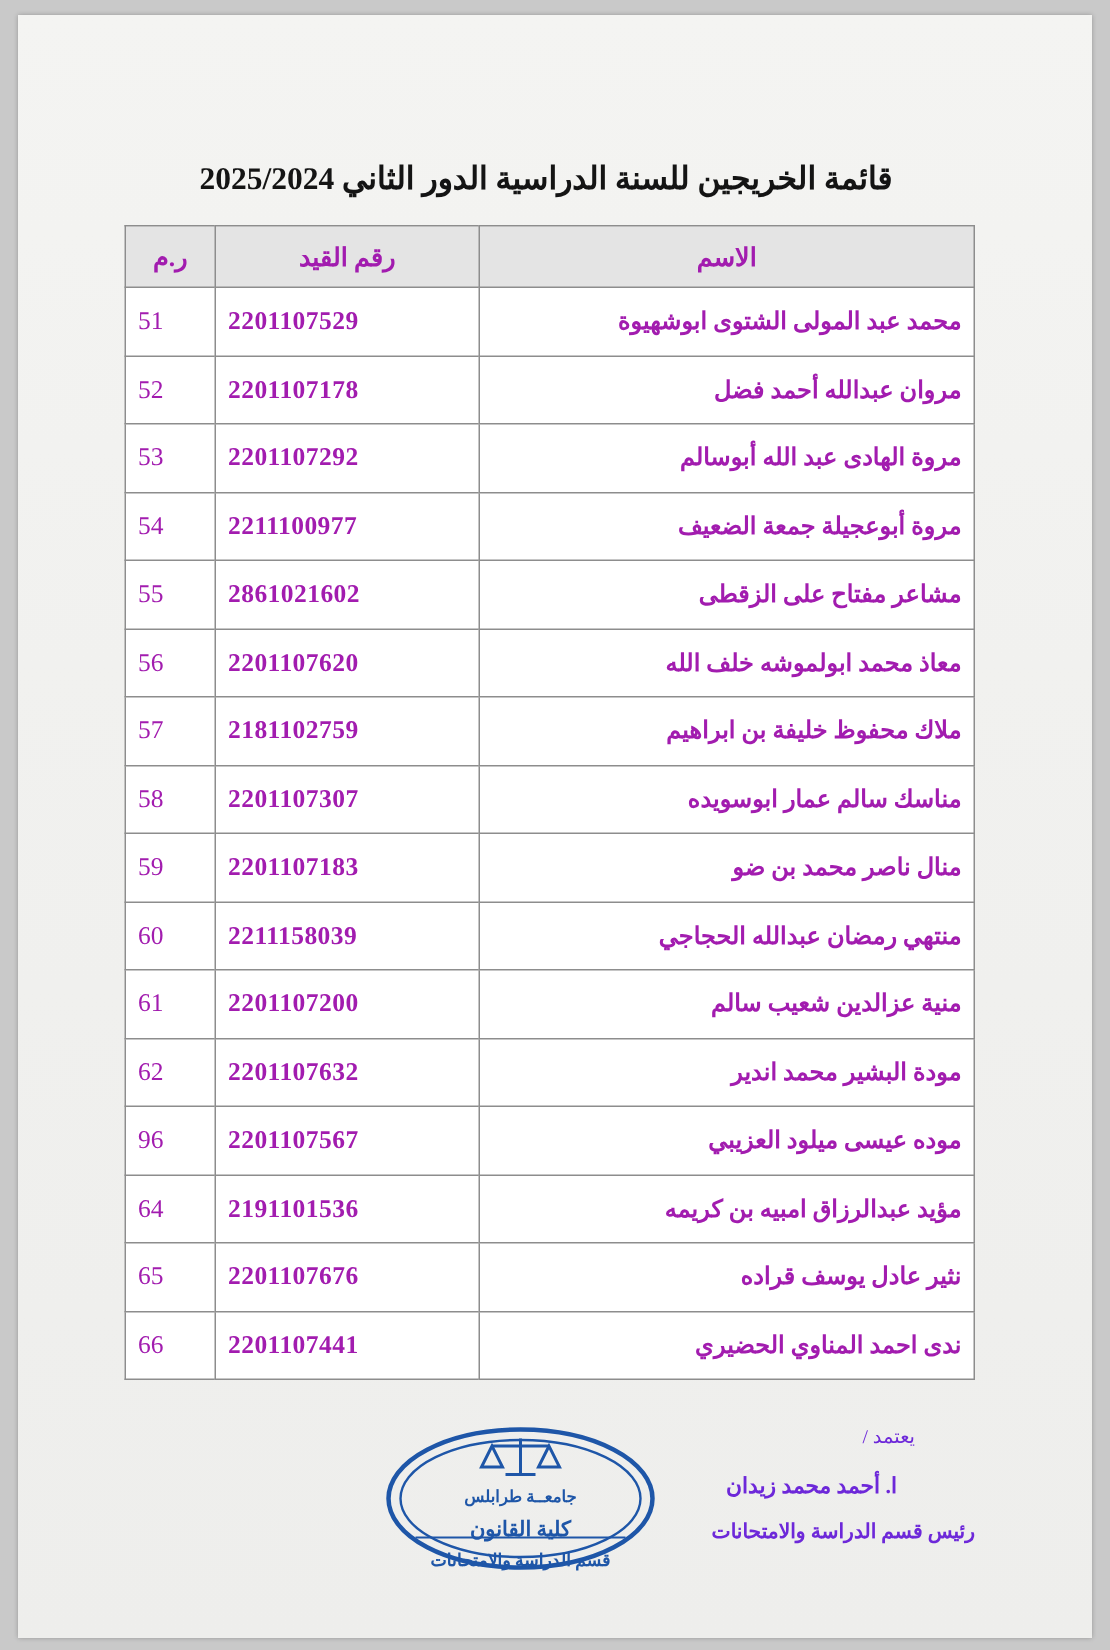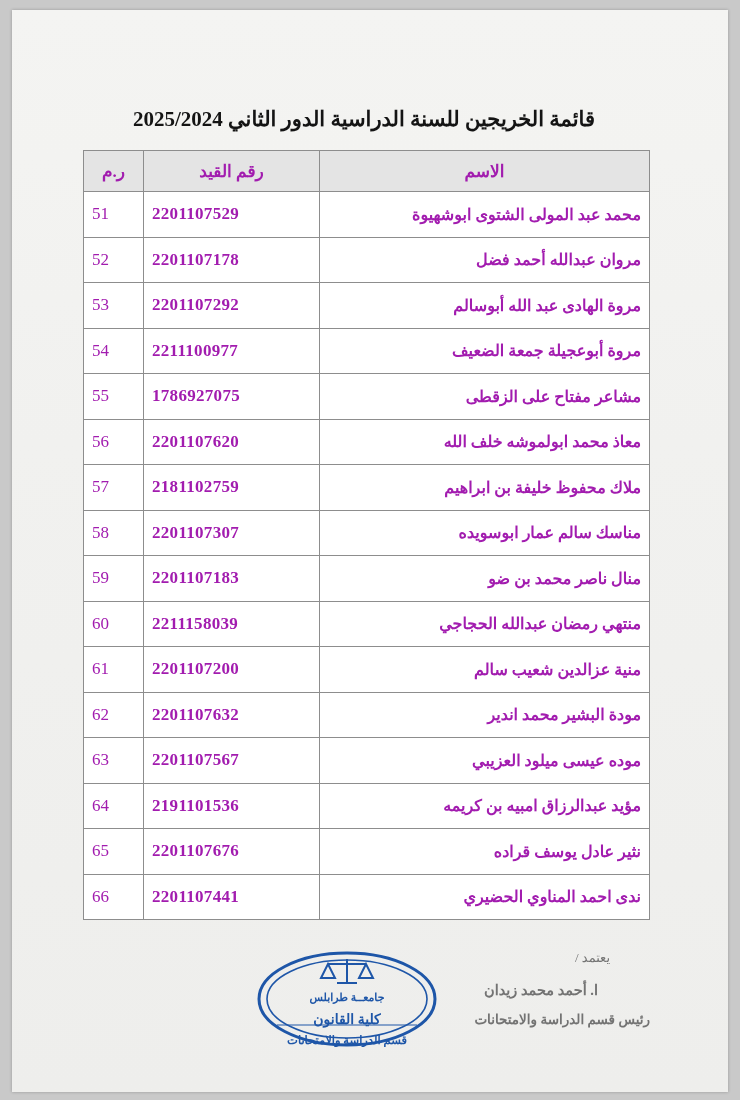--- a/index.html
+++ b/index.html
@@ -87,21 +87,21 @@
     font-weight: normal;
     direction: ltr;
   }
   .sig-block {
     position: absolute;
     right: 78px;
     top: 940px;
     width: 260px;
     text-align: right;
     direction: rtl;
-    color: #737373;
+    color: #6d28d9;
   }
   .sig-approve {
     font-size: 13px;
     margin-right: 40px;
     margin-bottom: 16px;
   }
   .sig-name {
     font-size: 14.5px;
     font-weight: bold;
     margin-right: 52px;
@@ -172,21 +172,21 @@
           <td class="reg">2201107292</td>
           <td class="num">53</td>
         </tr>
         <tr>
           <td class="name">مروة أبوعجيلة جمعة الضعيف</td>
           <td class="reg">2211100977</td>
           <td class="num">54</td>
         </tr>
         <tr>
           <td class="name">مشاعر مفتاح على الزقطى</td>
-          <td class="reg">1786927075</td>
+          <td class="reg">2861021602</td>
           <td class="num">55</td>
         </tr>
         <tr>
           <td class="name">معاذ محمد ابولموشه خلف الله</td>
           <td class="reg">2201107620</td>
           <td class="num">56</td>
         </tr>
         <tr>
           <td class="name">ملاك محفوظ خليفة بن ابراهيم</td>
           <td class="reg">2181102759</td>
@@ -213,21 +213,21 @@
           <td class="num">61</td>
         </tr>
         <tr>
           <td class="name">مودة البشير محمد اندير</td>
           <td class="reg">2201107632</td>
           <td class="num">62</td>
         </tr>
         <tr>
           <td class="name">موده عيسى ميلود العزيبي</td>
           <td class="reg">2201107567</td>
-          <td class="num">63</td>
+          <td class="num">96</td>
         </tr>
         <tr>
           <td class="name">مؤيد عبدالرزاق امبيه بن كريمه</td>
           <td class="reg">2191101536</td>
           <td class="num">64</td>
         </tr>
         <tr>
           <td class="name">نثير عادل يوسف قراده</td>
           <td class="reg">2201107676</td>
           <td class="num">65</td>

